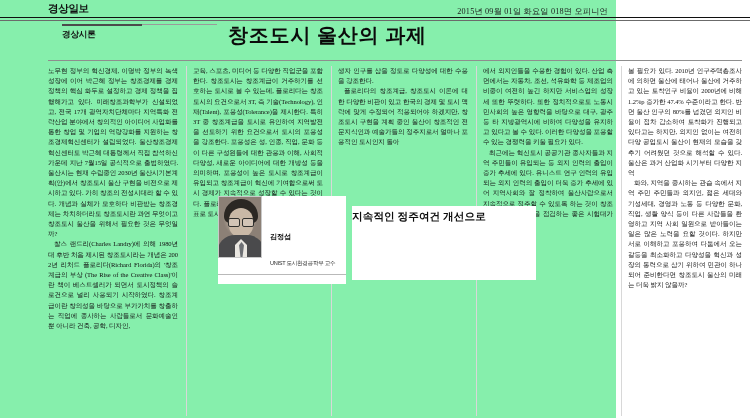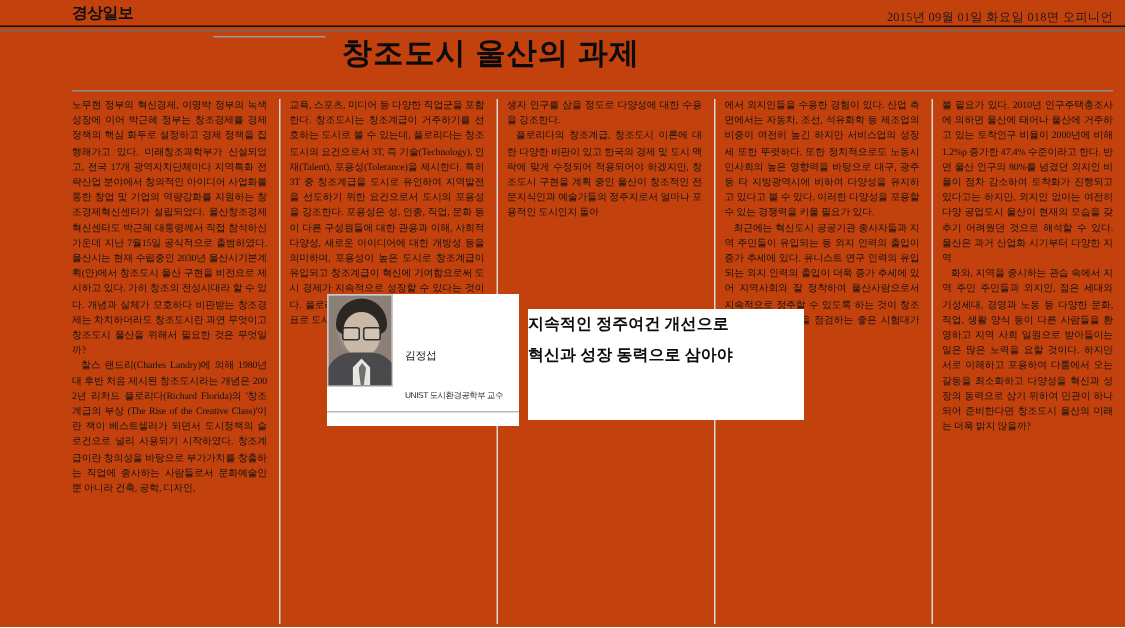--- a/index.html
+++ b/index.html
@@ -2,21 +2,21 @@
 <html lang="ko"><head>
 <meta charset="utf-8">
 <title>경상일보 - 창조도시 울산의 과제</title>
 <style>
   html,body{margin:0;padding:0;background:#ffffff;}
   body{
     width:750px;height:419px;overflow:hidden;
     font-family:"Liberation Serif","DejaVu Serif",serif;
     color:#111;
   }
-  .page{position:relative;width:750px;height:419px;background:#c2410c;box-sizing:border-box;}
+  .page{position:relative;width:616px;height:419px;background:#86efac;box-sizing:border-box;}
 
   
   .masthead{
     position:absolute;left:48px;top:2px;
     font-family:"Liberation Sans","DejaVu Sans",sans-serif;
     font-weight:bold;font-size:10.5px;letter-spacing:-0.3px;color:#111;
   }
   .rule-top{
     position:absolute;left:0;top:17px;width:750px;height:1px;background:#101010;
   }
@@ -115,21 +115,21 @@
   }
   .photo .tie{
     position:absolute;left:20px;bottom:0;width:5px;height:15px;
     background:#6d6f73;clip-path:polygon(50% 0,100% 22%,70% 100%,30% 100%,0 22%);
   }
   .author-meta{
     position:absolute;left:52px;top:36px;width:76px;
   }
   .author-name{
     font-family:"Liberation Sans","DejaVu Sans",sans-serif;
-    font-weight:normal;font-size:7.2px;color:#111;letter-spacing:-0.2px;margin-bottom:18px;
+    font-weight:bold;font-size:7.2px;color:#111;letter-spacing:-0.2px;margin-bottom:18px;
   }
   .author-title{
     font-family:"Liberation Sans","DejaVu Sans",sans-serif;
     font-size:5.6px;color:#2a2a2a;letter-spacing:-0.3px;white-space:nowrap;
   }
   .author-rule{
     position:absolute;left:0;top:78px;width:128px;height:0.7px;background:#b9b9b9;
   }
 
   
@@ -151,20 +151,24 @@
 </head>
 <body>
 
 <div class="page">
 
   <div class="masthead">경상일보</div>
   <div class="rule-top"></div>
   <div class="rule-top2"></div>
   <div class="dateline">2015년  09월  01일  화요일  018면  오피니언</div>
 
+  <div class="kicker-wrap">
+    <div class="kicker-rule"></div>
+    <div class="kicker">경상시론</div>
+  </div>
   <div class="kicker-rule-long"></div>
   <div class="headline">창조도시 울산의 과제</div>
   <div class="rule-head"></div>
 
   <div class="cols">
     <div class="vrule" style="left:137.5px"></div>
     <div class="vrule" style="left:282.5px"></div>
     <div class="vrule" style="left:427.5px"></div>
     <div class="vrule" style="left:572.5px"></div>
 
@@ -204,17 +208,16 @@
     </div>
     <div class="author-meta">
       <div class="author-name">김정섭</div>
       <div class="author-title">UNIST 도시환경공학부 교수</div>
     </div>
     <div class="author-rule"></div>
   </div>
 
   <div class="pullquote">
     <div class="pq-line">지속적인 정주여건 개선으로</div>
-    <div class="pq-line">혁신과 성장 동력으로 삼아야</div>
   </div>
 
   <div class="rule-bottom"></div>
 </div>
 
 </body></html>

